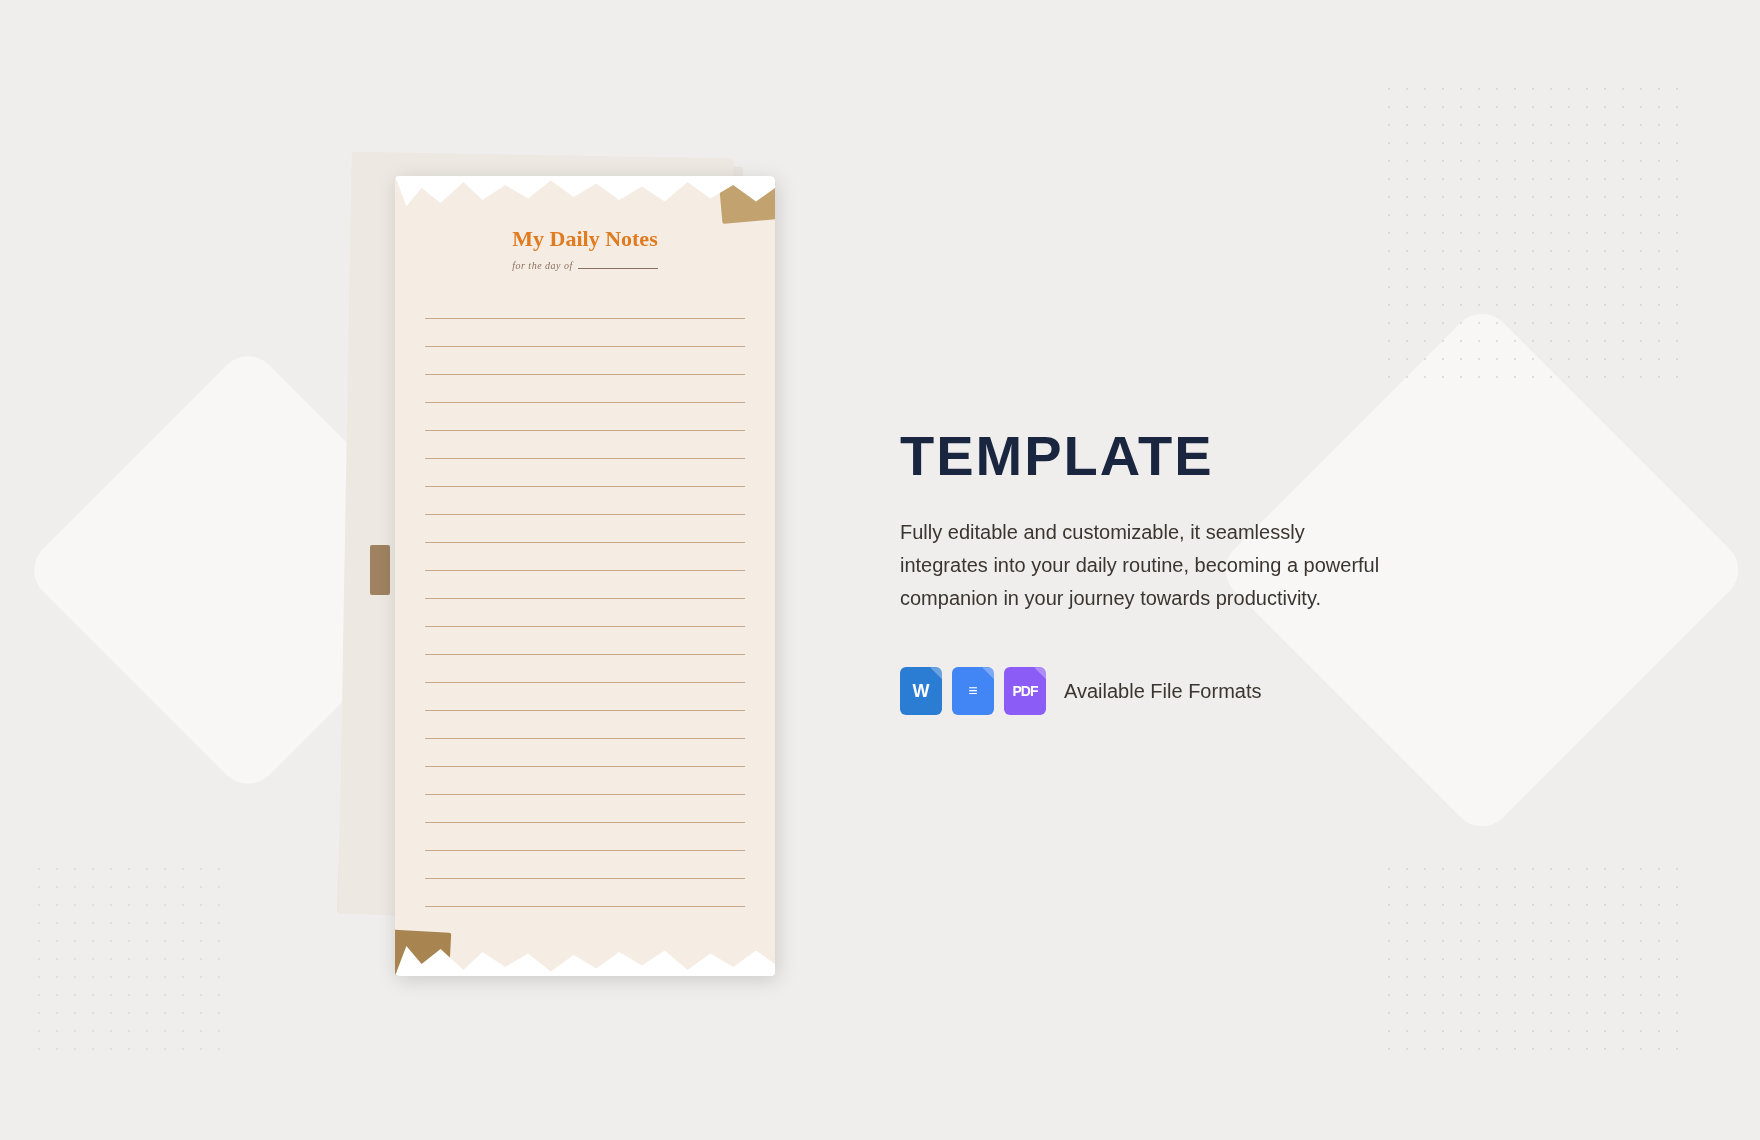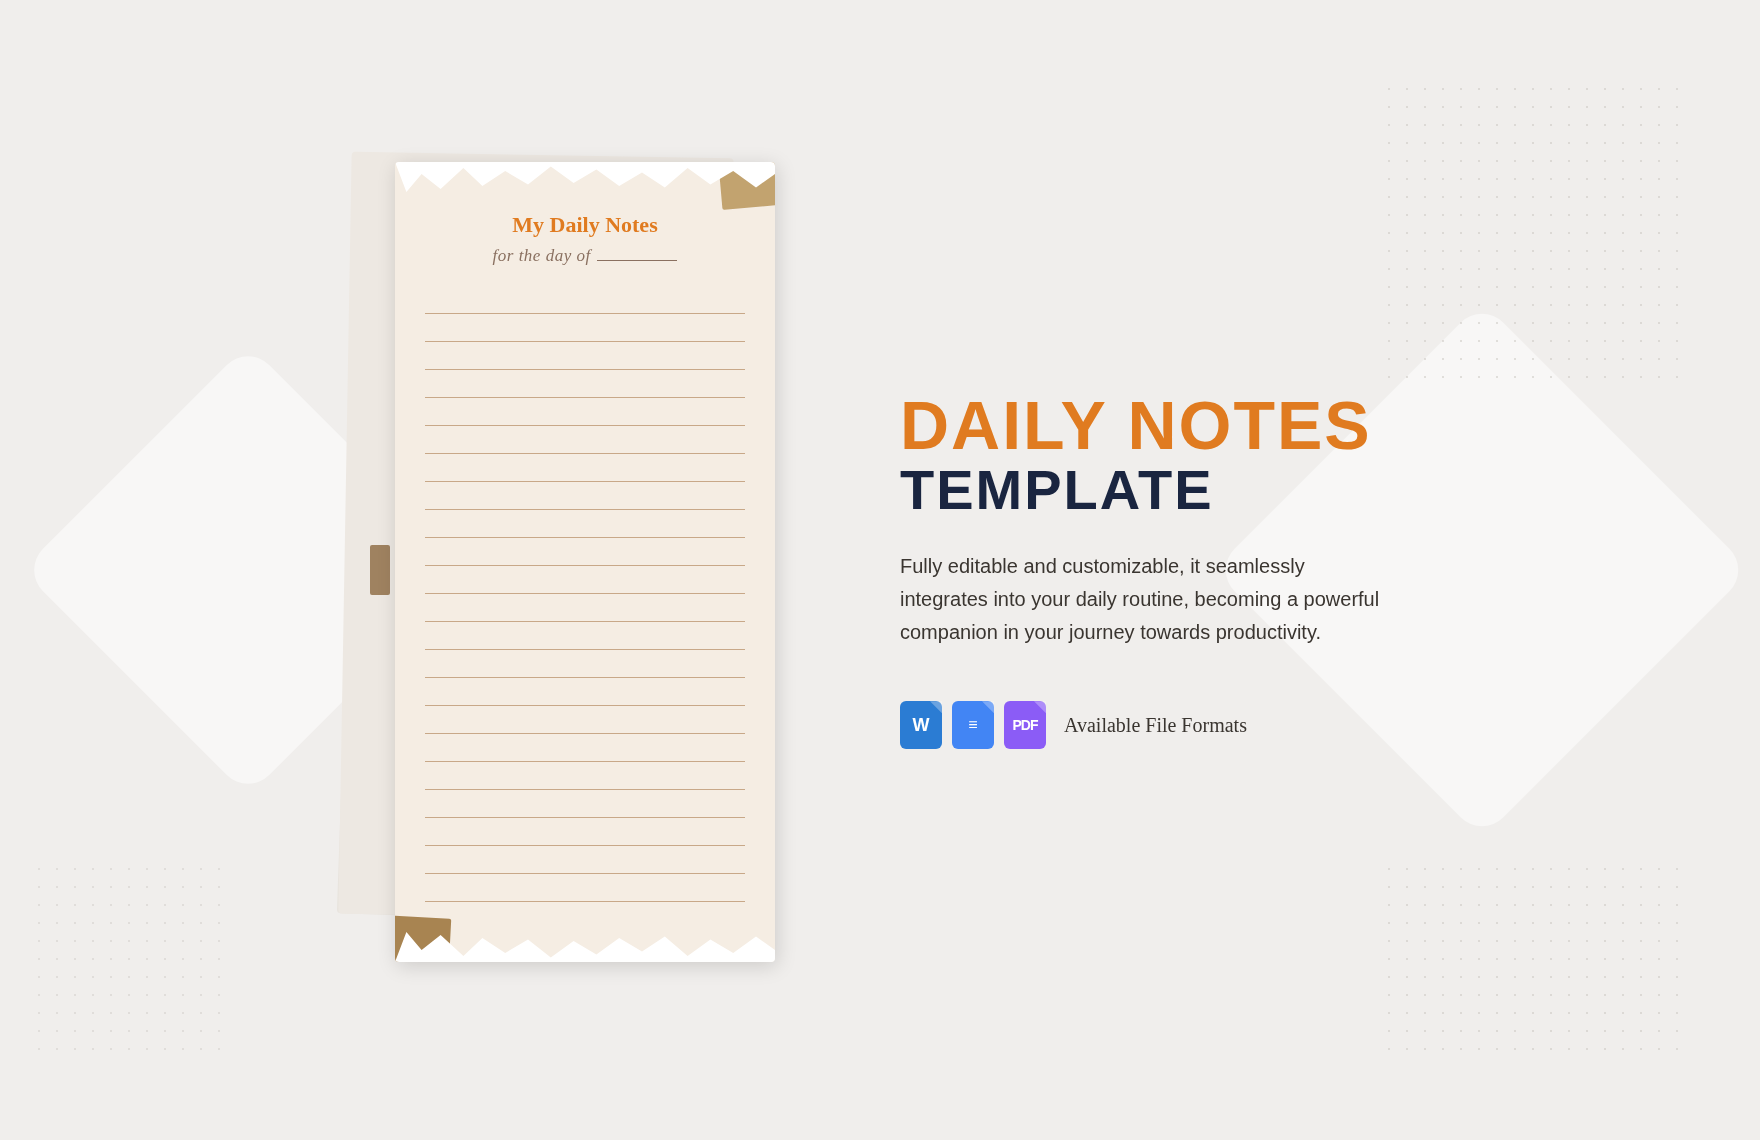--- a/index.html
+++ b/index.html
@@ -113,21 +113,21 @@
       width: 382px;
       height: 762px;
       background: #ede8e2;
       border-radius: 4px;
       transform: rotate(1deg);
     }
 
     
     .notebook-page {
       position: absolute;
-      top: 22px;
+      top: 36px;
       left: 55px;
       width: 380px;
       height: 800px;
       background: #f5ede3;
       border-radius: 4px;
       box-shadow: 2px 4px 20px rgba(0,0,0,0.15);
       overflow: hidden;
     }
 
     
@@ -187,21 +187,21 @@
       text-align: center;
       font-size: 22px;
       font-weight: bold;
       color: #e07b20;
       font-family: 'Georgia', serif;
       margin-bottom: 8px;
     }
 
     .notebook-subtitle {
       text-align: center;
-      font-size: 17px;
+      font-size: 10px;
       color: #8a7060;
       font-style: italic;
       margin-bottom: 20px;
       letter-spacing: 0.5px;
     }
 
     .notebook-subtitle .date-line {
       display: inline-block;
       border-bottom: 1px solid #8a7060;
       width: 80px;
@@ -298,21 +298,21 @@
       right: 0;
       width: 12px;
       height: 12px;
       background: rgba(255,255,255,0.3);
       clip-path: polygon(100% 0, 0 0, 100% 100%);
     }
 
     .format-label {
       font-size: 20px;
       color: #3a3530;
-      font-family: Liberation Serif, serif;
+      font-family: Liberation Sans, sans-serif;
       margin-left: 8px;
     }
 
     
     .notebook-outer {
       position: relative;
     }
 
     
     .decor-lines {
@@ -410,21 +410,20 @@
               <div class="ruled-line"></div>
             </div>
         </div>
 
         <div class="torn-bottom"></div>
       </div>
     </div>
   </div>
 
   <div class="content-right">
-    <div class="headline-line1">DAILY NOTES</div>
     <div class="headline-line2">TEMPLATE</div>
     <div class="description">Fully editable and customizable, it seamlessly integrates into your daily routine, becoming a powerful companion in your journey towards productivity.</div>
 
     <div class="file-formats">
 
       <div class="format-icon format-icon-word">
         <span style="font-size:18px; font-weight:900;">W</span>
       </div>
 
       <div class="format-icon format-icon-docs" style="background:#4285f4;">

